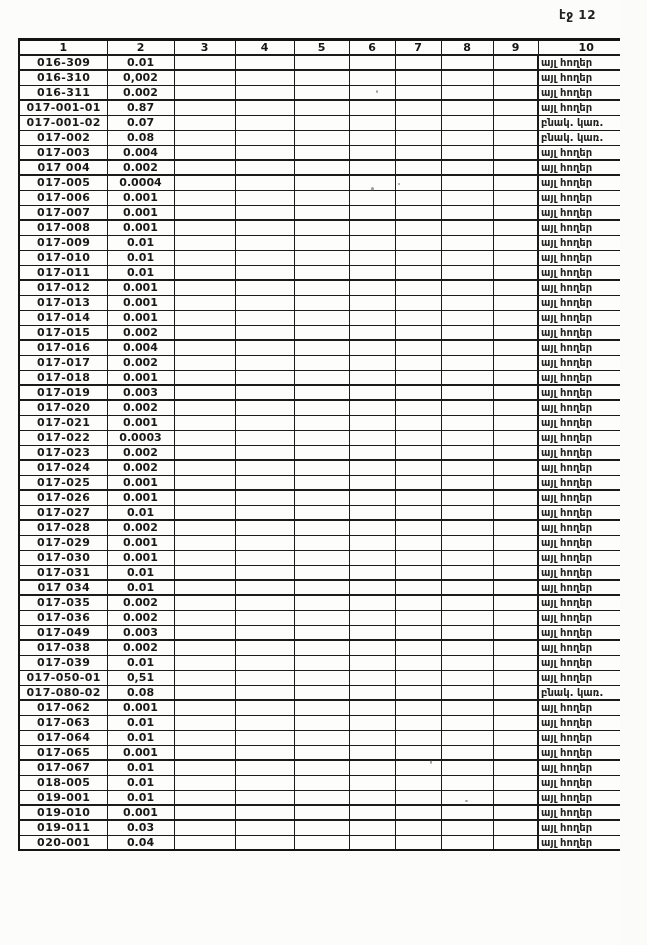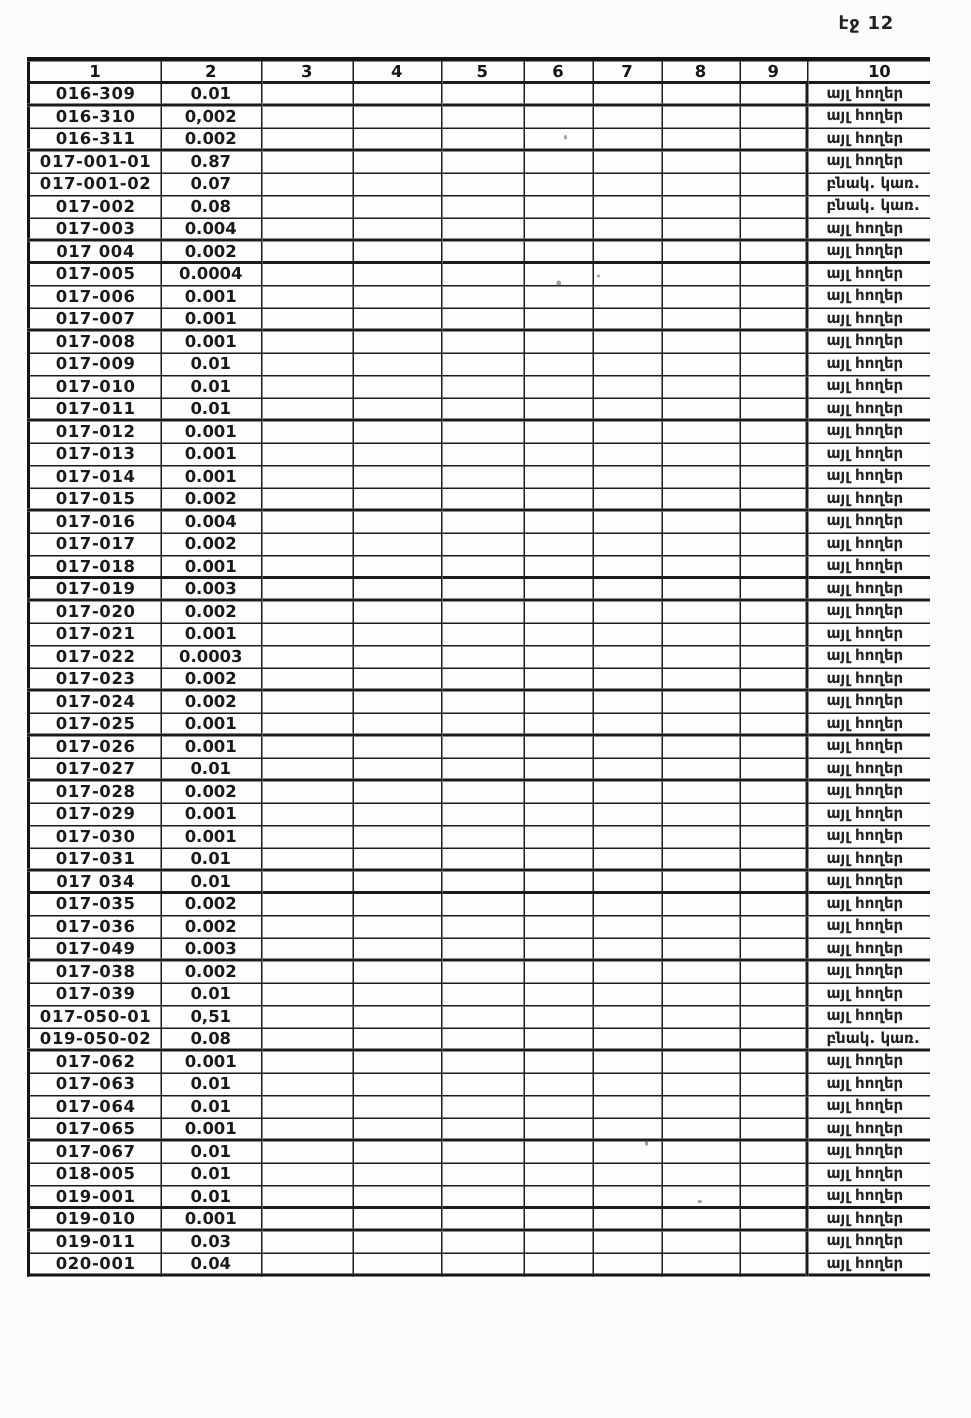--- a/index.html
+++ b/index.html
@@ -68,21 +68,21 @@
   }
   td.cell-area {
     text-align: center;
     font-weight: 600;
     color: #191919;
   }
   td.cell-category {
     text-align: left;
     font-size: 10px;
     font-weight: 600;
-    padding-left: 12px;
+    padding-left: 2px;
     color: #222;
     border-left-width: 2px;
   }
   td.cell-empty { background: #fdfdfc; }
   
   .speck {
     position: absolute;
     background: #4a4a4a;
     border-radius: 50%;
     opacity: 0.55;
@@ -621,21 +621,21 @@
     <td class="cell-empty"></td>
     <td class="cell-empty"></td>
     <td class="cell-empty"></td>
     <td class="cell-empty"></td>
     <td class="cell-empty"></td>
     <td class="cell-empty"></td>
     <td class="cell-empty"></td>
     <td class="cell-category">այլ հողեր</td>
   </tr>
         <tr>
-    <td class="cell-code">019-050-02</td>
+    <td class="cell-code">017-080-02</td>
     <td class="cell-area">0.08</td>
     <td class="cell-empty"></td>
     <td class="cell-empty"></td>
     <td class="cell-empty"></td>
     <td class="cell-empty"></td>
     <td class="cell-empty"></td>
     <td class="cell-empty"></td>
     <td class="cell-empty"></td>
     <td class="cell-category">բնակ. կառ.</td>
   </tr>

